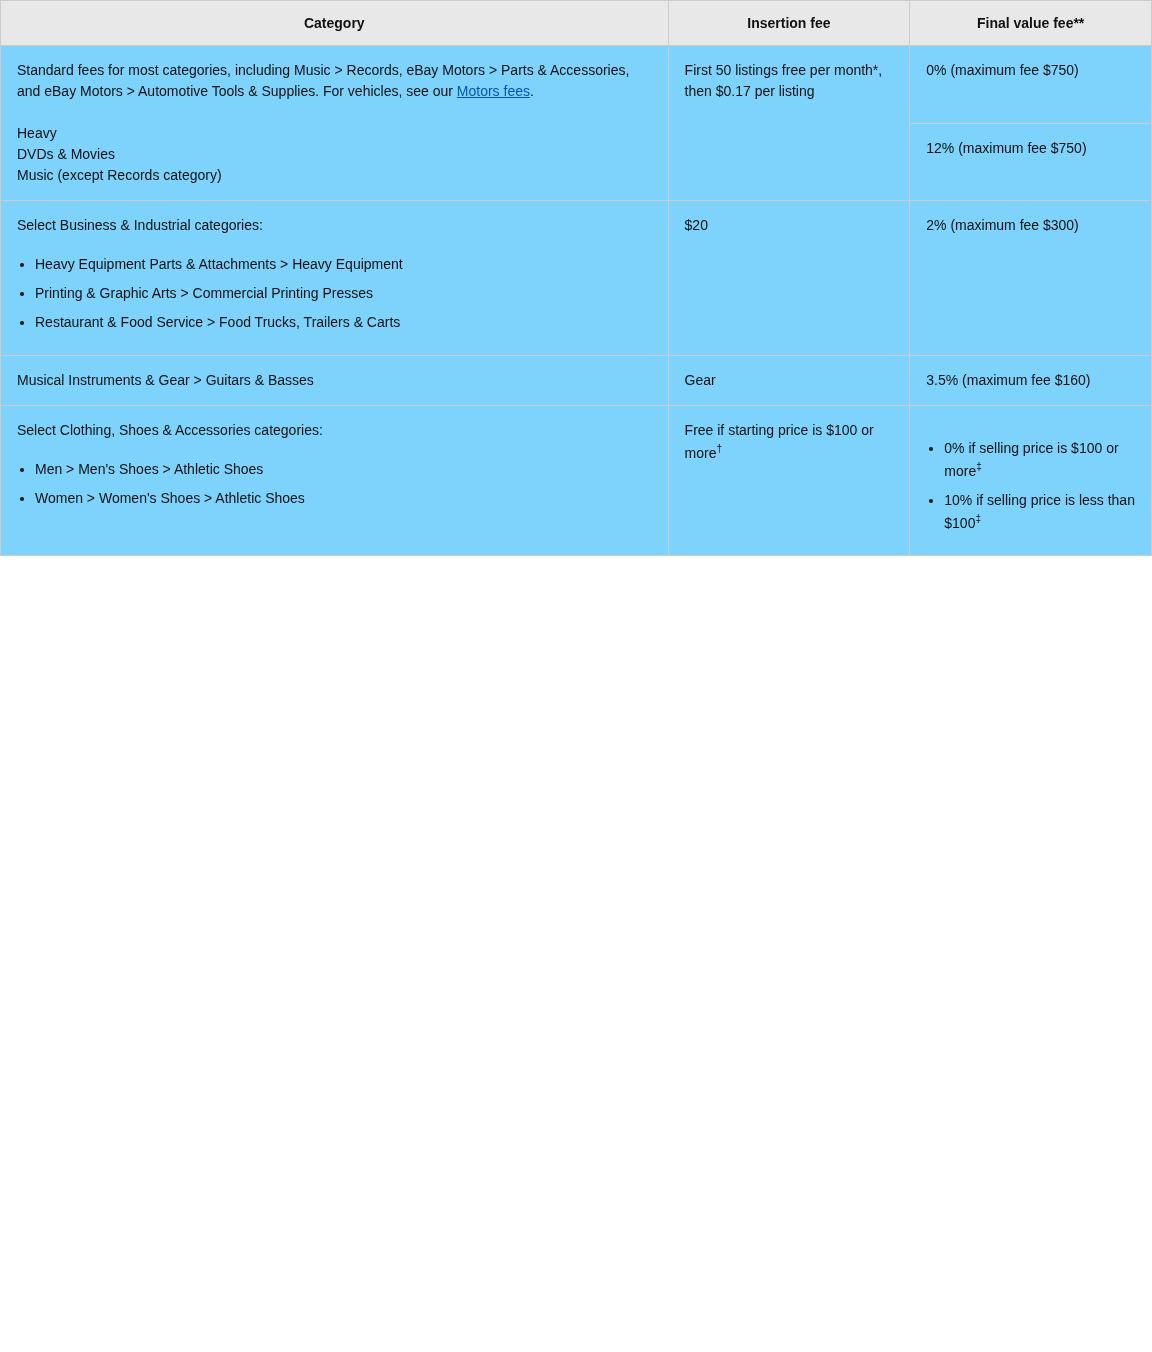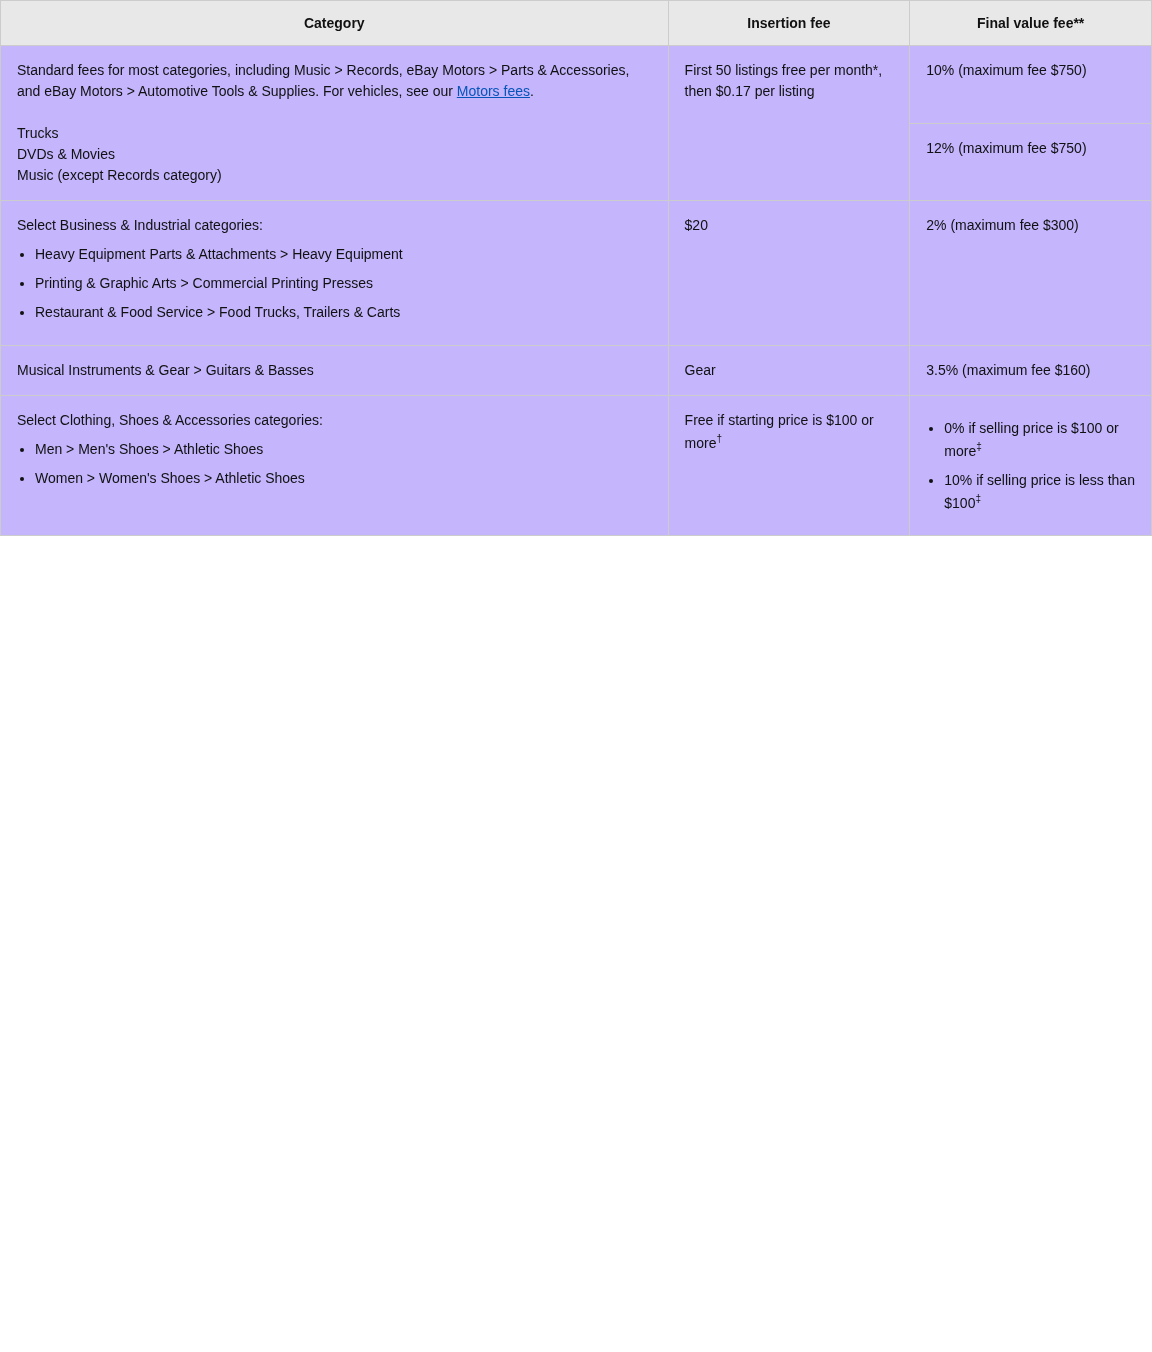--- a/index.html
+++ b/index.html
@@ -41,33 +41,33 @@
 
     .fee-table th:nth-child(2) {
       width: 21%;
     }
 
     .fee-table th:nth-child(3) {
       width: 21%;
     }
 
     .fee-table td {
-      background: #c4b5fd;
+      background: #7dd3fc;
       line-height: 1.5;
     }
 
     .link-motors {
       color: #0654ba;
       text-decoration: underline;
     }
 
     .bullet-list {
       list-style: disc;
       padding-left: 18px;
-      margin-top: 8px;
+      margin-top: 18px;
     }
 
     .bullet-list li {
       margin-bottom: 8px;
     }
 
     .bold {
       font-weight: normal;
     }
 
@@ -92,29 +92,29 @@
   </thead>
   <tbody>
 
     <tr>
       <td rowspan="2">
         <p>
           Standard fees for most categories, including Music &gt; Records, eBay Motors &gt; Parts &amp; Accessories, and eBay Motors &gt; Automotive Tools &amp; Supplies. For vehicles, see our
           <a class="link-motors" href="#">Motors fees</a>.
         </p>
         <br>
-        <p>Trucks</p>
+        <p>Heavy</p>
         <p>DVDs &amp; Movies</p>
         <p>Music (except <span class="bold">Records</span> category)</p>
       </td>
       <td rowspan="2">
         <span>First 50 listings free per month*, then $0.17 per listing</span>
       </td>
       <td>
-        <span>10% (maximum fee $750)</span>
+        <span>0% (maximum fee $750)</span>
       </td>
     </tr>
     <tr>
       <td>
         <span>12% (maximum fee $750)</span>
       </td>
     </tr>
 
     <tr>
       <td>

